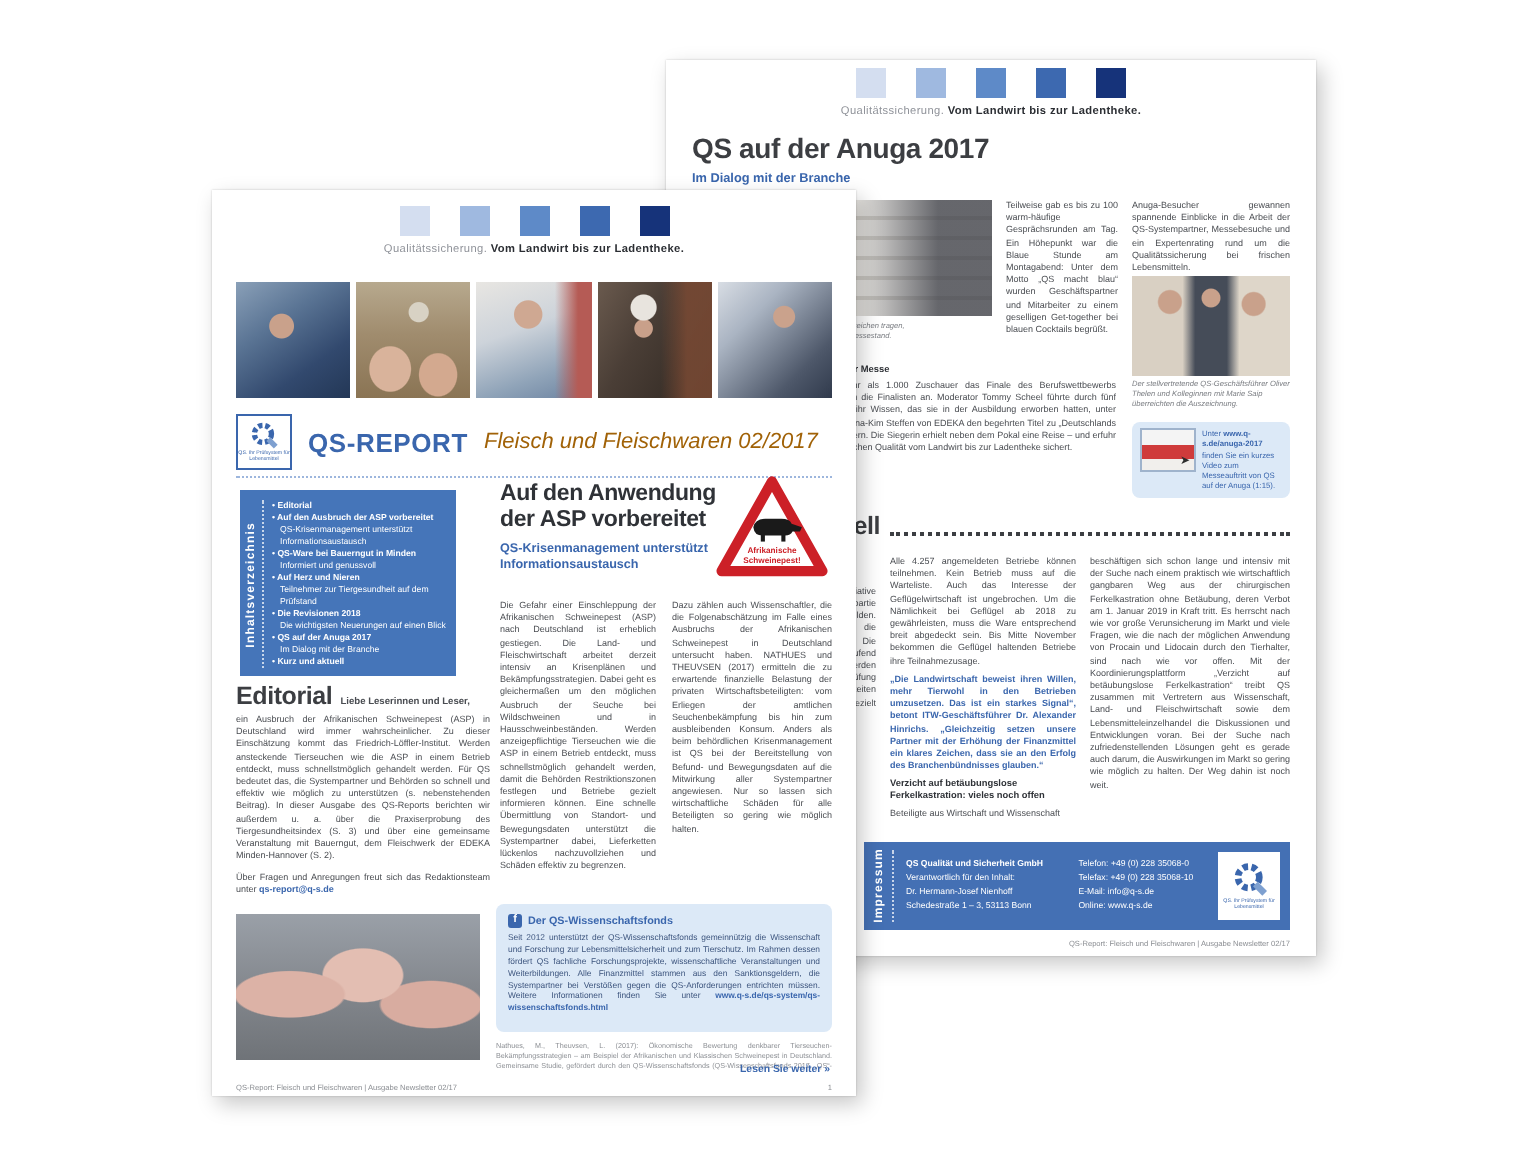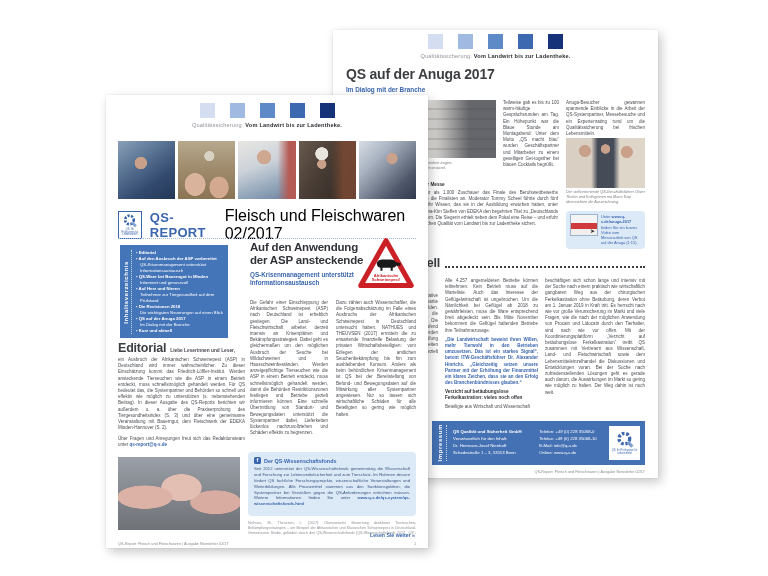--- a/index.html
+++ b/index.html
@@ -56,21 +56,21 @@
     linear-gradient(120deg,#6a5a4e 0%,#4a3e36 40%,#2e2620 100%);}
   .ph5{background:
     radial-gradient(circle at 58% 30%,#caa28c 0 10%,transparent 11%),
     linear-gradient(135deg,#d8dde4 0%,#aab4c2 30%,#4e586a 75%,#303a4c 100%);}
 
   #fp-masthead{top:112px;left:12px;display:flex;align-items:center;gap:8px;justify-content:center;}
   .qslogo{width:28px;height:28px;border:1.5px solid #3a66ad;background:#fff;display:flex;flex-direction:column;align-items:center;justify-content:center;box-sizing:border-box;}
   .qslogo svg{display:block;}
   .qslogo .lg-cap{font-size:2.6px;color:#3a66ad;line-height:1.1;text-align:center;}
   .mast-title{font-size:13px;font-weight:bold;color:#3a66ad;letter-spacing:.3px;}
-  .mast-issue{font-size:16px;color:#000000;}
+  .mast-issue{font-size:11px;color:#a16207;font-style:italic;}
   #fp-rule{top:143px;left:12px;width:298px;border-top:1.5px dotted #9db6dd;}
 
   #fp-toc{top:150px;left:14px;width:108px;height:93px;background:#4575b9;display:flex;box-sizing:border-box;padding:5px 4px 4px 3px;}
   .toc-strip{display:flex;align-items:center;border-right:1px dotted rgba(255,255,255,.7);padding-right:2px;margin-right:4px;}
   .vlabel{writing-mode:vertical-rl;transform:rotate(180deg);color:#fff;font-weight:bold;font-size:6px;letter-spacing:.6px;}
   .toc-list{list-style:none;margin:0;padding:0;color:#fff;font-size:4.3px;line-height:1.4;}
   .toc-title{font-weight:bold;}
   .toc-title::before{content:"• ";}
   .toc-sub{padding-left:4px;font-weight:normal;}
 
@@ -267,21 +267,21 @@
       <li><span class="toc-title">QS-Ware bei Bauerngut in Minden</span><div class="toc-sub">Informiert und genussvoll</div></li>
       <li><span class="toc-title">Auf Herz und Nieren</span><div class="toc-sub">Teilnehmer zur Tiergesundheit auf dem Prüfstand</div></li>
       <li><span class="toc-title">Die Revisionen 2018</span><div class="toc-sub">Die wichtigsten Neuerungen auf einen Blick</div></li>
       <li><span class="toc-title">QS auf der Anuga 2017</span><div class="toc-sub">Im Dialog mit der Branche</div></li>
       <li><span class="toc-title">Kurz und aktuell</span></li>
     </ul>
   </div>
 
   <div id="fp-headline" class="abs">
     <div>Auf den Anwendung</div>
-    <div>der ASP ansteckende</div>
+    <div>der ASP vorbereitet</div>
   </div>
   <p id="fp-subhead" class="abs blue-sub">QS-Krisenmanagement unterstützt Informationsaustausch</p>
 
   <svg id="fp-triangle" class="abs" viewBox="0 0 60 60">
     <path d="M30 4 L57 52 L3 52 Z" fill="#ffffff" stroke="#cc2027" stroke-width="5.5" stroke-linejoin="round"></path>
     <g fill="#1a1a1a">
       <path d="M20 28.5 q1-4.5 6.5-4.5 h8.5 q4.5 0 5.5 2.7 l5.5 1.8 -1 2.3 -4 0 q-1 2.2-4 2.2 h-12 q-4.5 0-5-4.5 z"></path>
       <rect x="24" y="32" width="2.2" height="4.2"></rect>
       <rect x="35" y="32" width="2.2" height="4.2"></rect>
     </g>

